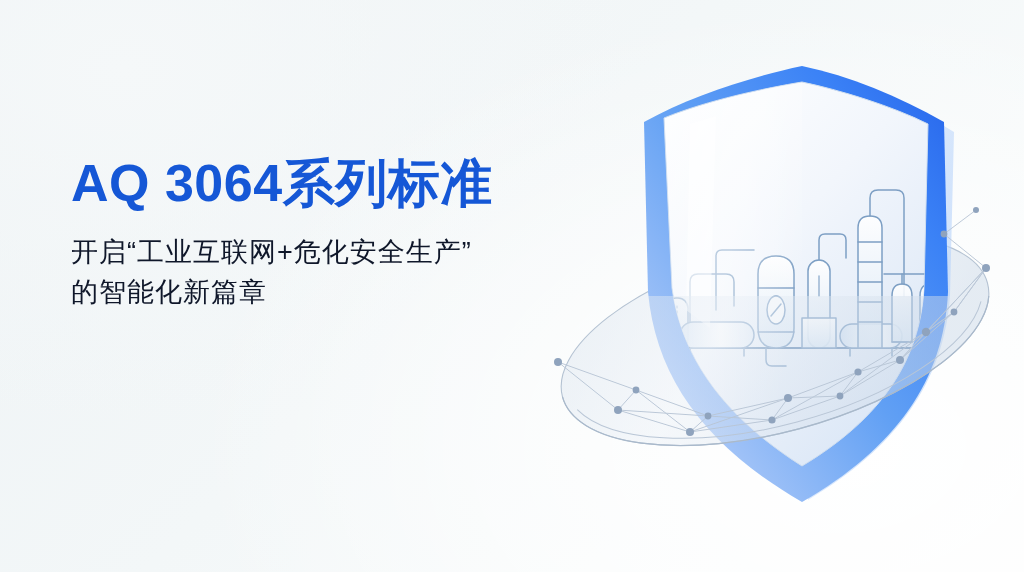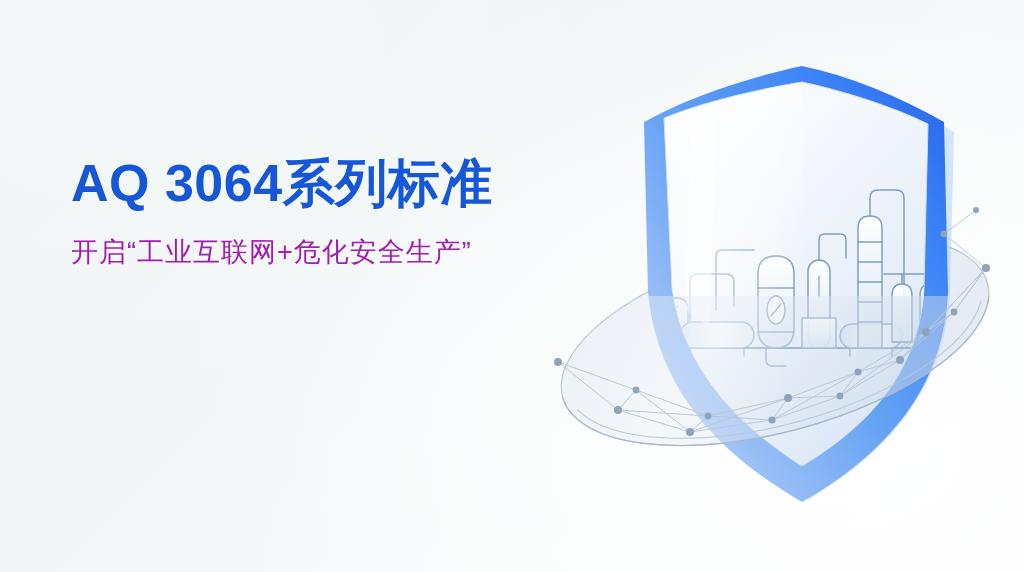--- a/index.html
+++ b/index.html
@@ -48,21 +48,21 @@
     font-weight: 700;
     letter-spacing: 0.5px;
     white-space: nowrap;
   }
   .title-line-2 {
     letter-spacing: 2px;
   }
 
   .subtitle {
     margin: 0;
-    color: #a21caf;
+    color: #0f172a;
     font-size: 27px;
     line-height: 40px;
     font-weight: 500;
     letter-spacing: 1px;
     white-space: nowrap;
   }
   .subtitle-wrap {
     margin-top: 16px;
   }
 
@@ -87,20 +87,21 @@
 
   <div class="bg-wash"></div>
 
   <div class="text-block">
 
     <h1 class="title">AQ 3064系列标准</h1>
 
 
     <div class="subtitle-wrap">
       <p class="subtitle">开启“工业互联网+危化安全生产”</p>
+      <p class="subtitle">的智能化新篇章</p>
     </div>
 
   </div>
 
   <div class="graphic">
     <svg viewBox="0 0 470 450" xmlns="http://www.w3.org/2000/svg">
       <defs>
 
         <linearGradient id="rimGrad" x1="0" y1="1" x2="1" y2="0">
           <stop offset="0%" stop-color="#cfe0fb"></stop>

